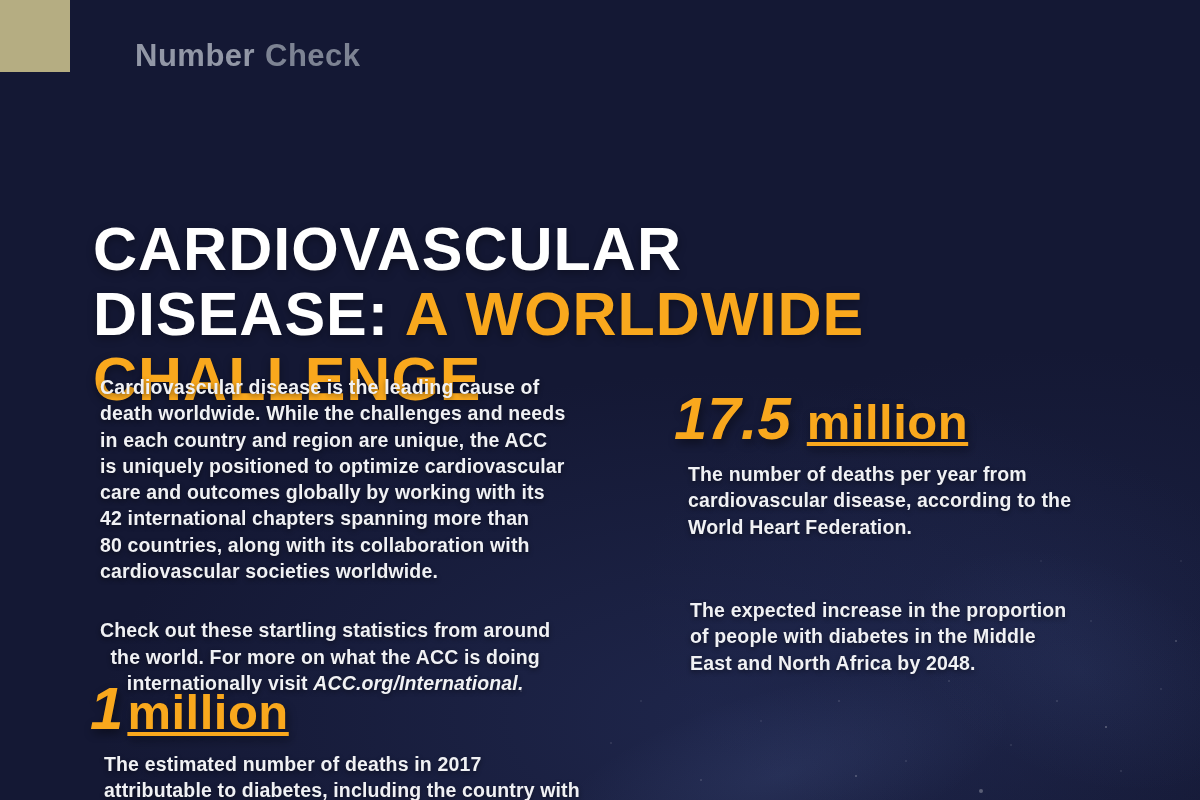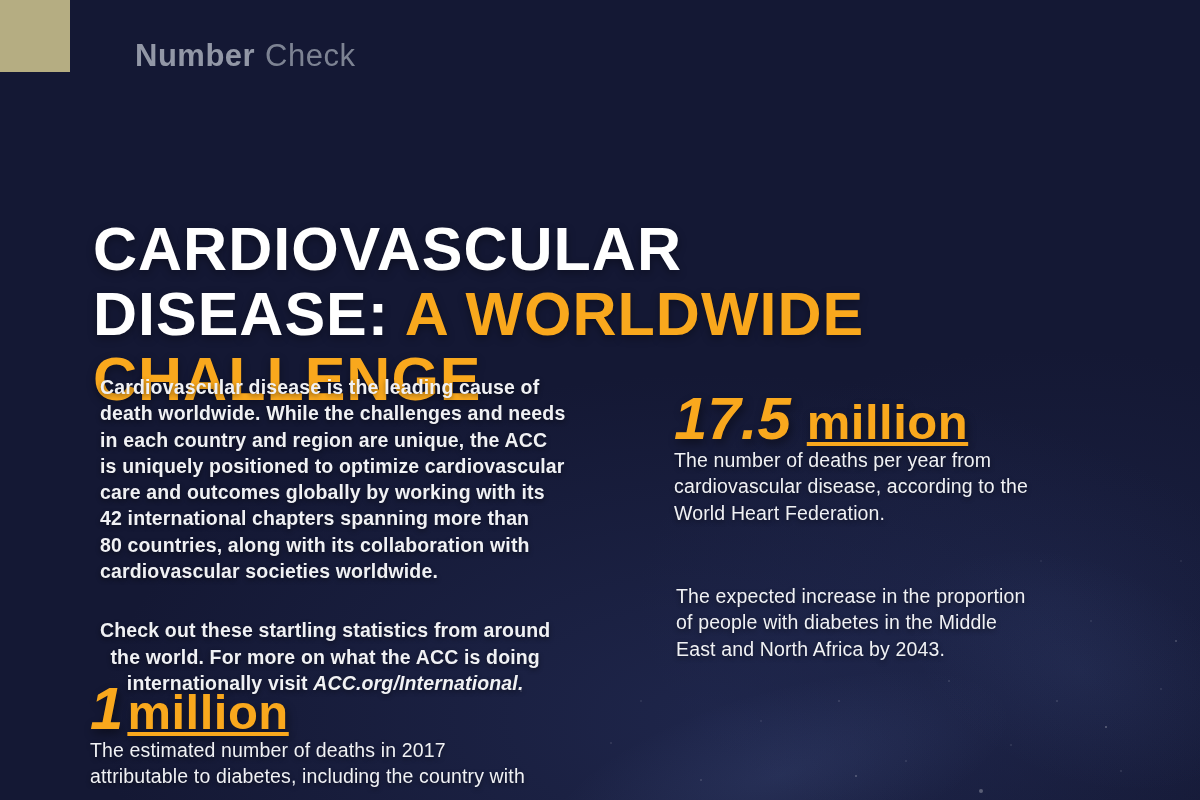--- a/index.html
+++ b/index.html
@@ -64,21 +64,21 @@
   .corner-square {
     position: absolute; left: 0; top: 0; width: 70px; height: 72px;
     background: #B5AD82;
   }
 
   .brand {
     position: absolute; left: 90px; top: 40px;
     font-size: 31px; line-height: 1; letter-spacing: 0.5px;
   }
   .brand-bold { font-weight: bold; color: #9297A6; margin-left: 45px; }
-  .brand-light { font-weight: normal; color: #7D8393; margin-left: 0.32em; }
+  .brand-light { font-weight: bold; color: #7D8393; margin-left: 0.32em; }
 
   .title {
     position: absolute; left: 91px; top: 150px; margin: 2px;
     font-size: 61px; line-height: 65px; font-weight: bold;
     letter-spacing: 1px; white-space: pre-line; color: #FFFFFF;
     text-shadow: 0 3px 9px rgba(0,0,0,0.35);
   }
   .title-accent { color: #F9A81D; }
 
   .para {
@@ -101,22 +101,22 @@
     color: #F9A81D; font-weight: bold;
     text-shadow: 2px 4px 10px rgba(0,0,0,0.45);
   }
   .stat-value { font-size: 60px; letter-spacing: 0px; font-style: italic; }
   .stat-unit  { font-size: 49px; letter-spacing: 0.5px; text-decoration: underline; }
   .stat-17 .stat-unit  { margin-left: 16px; }
   .stat-110 .stat-unit { margin-left: 12px; }
   .stat-1m .stat-unit  { margin-left: 4px; }
 
   .stat-desc {
-    margin: 0;
-    font-size: 19.5px; line-height: 26.3px; font-weight: normal;
+    margin: 14px;
+    font-size: 19.5px; line-height: 26.3px; font-weight: bold;
     letter-spacing: 0.15px; white-space: pre-line; color: #F0F1F4;
     text-shadow: 0 2px 5px rgba(0,0,0,0.45);
   }
   .stat-source {
     margin: 4px 0 0 0;
     font-size: 17px; line-height: 20px; font-weight: normal;
     letter-spacing: 0.2px; color: #DADDE4;
     text-shadow: 0 2px 4px rgba(0,0,0,0.4);
   }
 </style>
@@ -162,21 +162,21 @@
       <span class="stat-value">17.5</span><span class="stat-unit">million</span>
     </div>
     <p class="stat-desc">The number of deaths per year from
 cardiovascular disease, according to the
 World Heart Federation.</p>
   </div>
 
   <div class="stat stat-110">
     <p class="stat-desc">The expected increase in the proportion
 of people with diabetes in the Middle
-East and North Africa by 2043.</p>
+East and North Africa by 2048.</p>
   </div>
 
   <div class="stat stat-1m">
     <div class="stat-number-row">
       <span class="stat-value">1</span><span class="stat-unit">million</span>
     </div>
     <p class="stat-desc">The estimated number of deaths in 2017
 attributable to diabetes, including the country with</p>
   </div>
 

